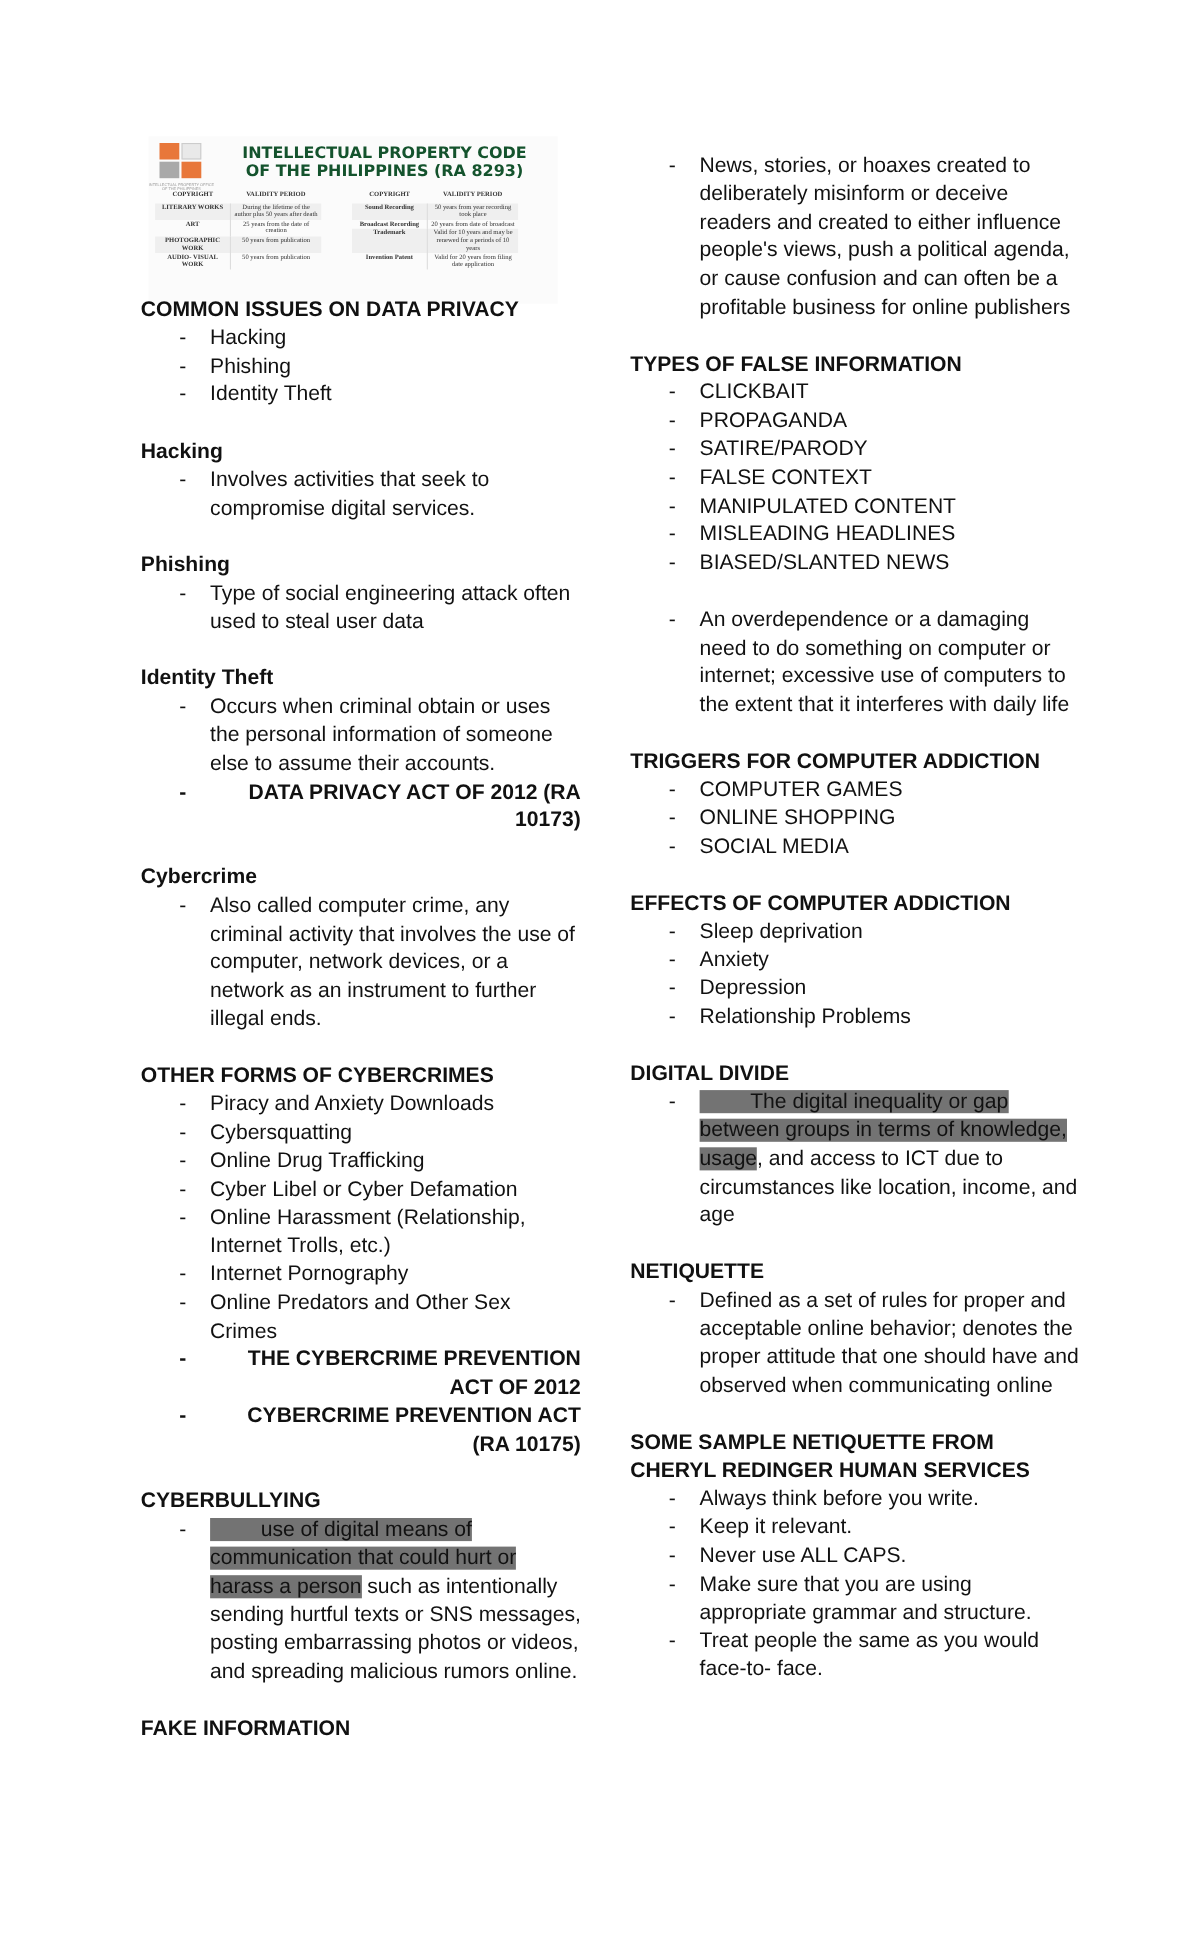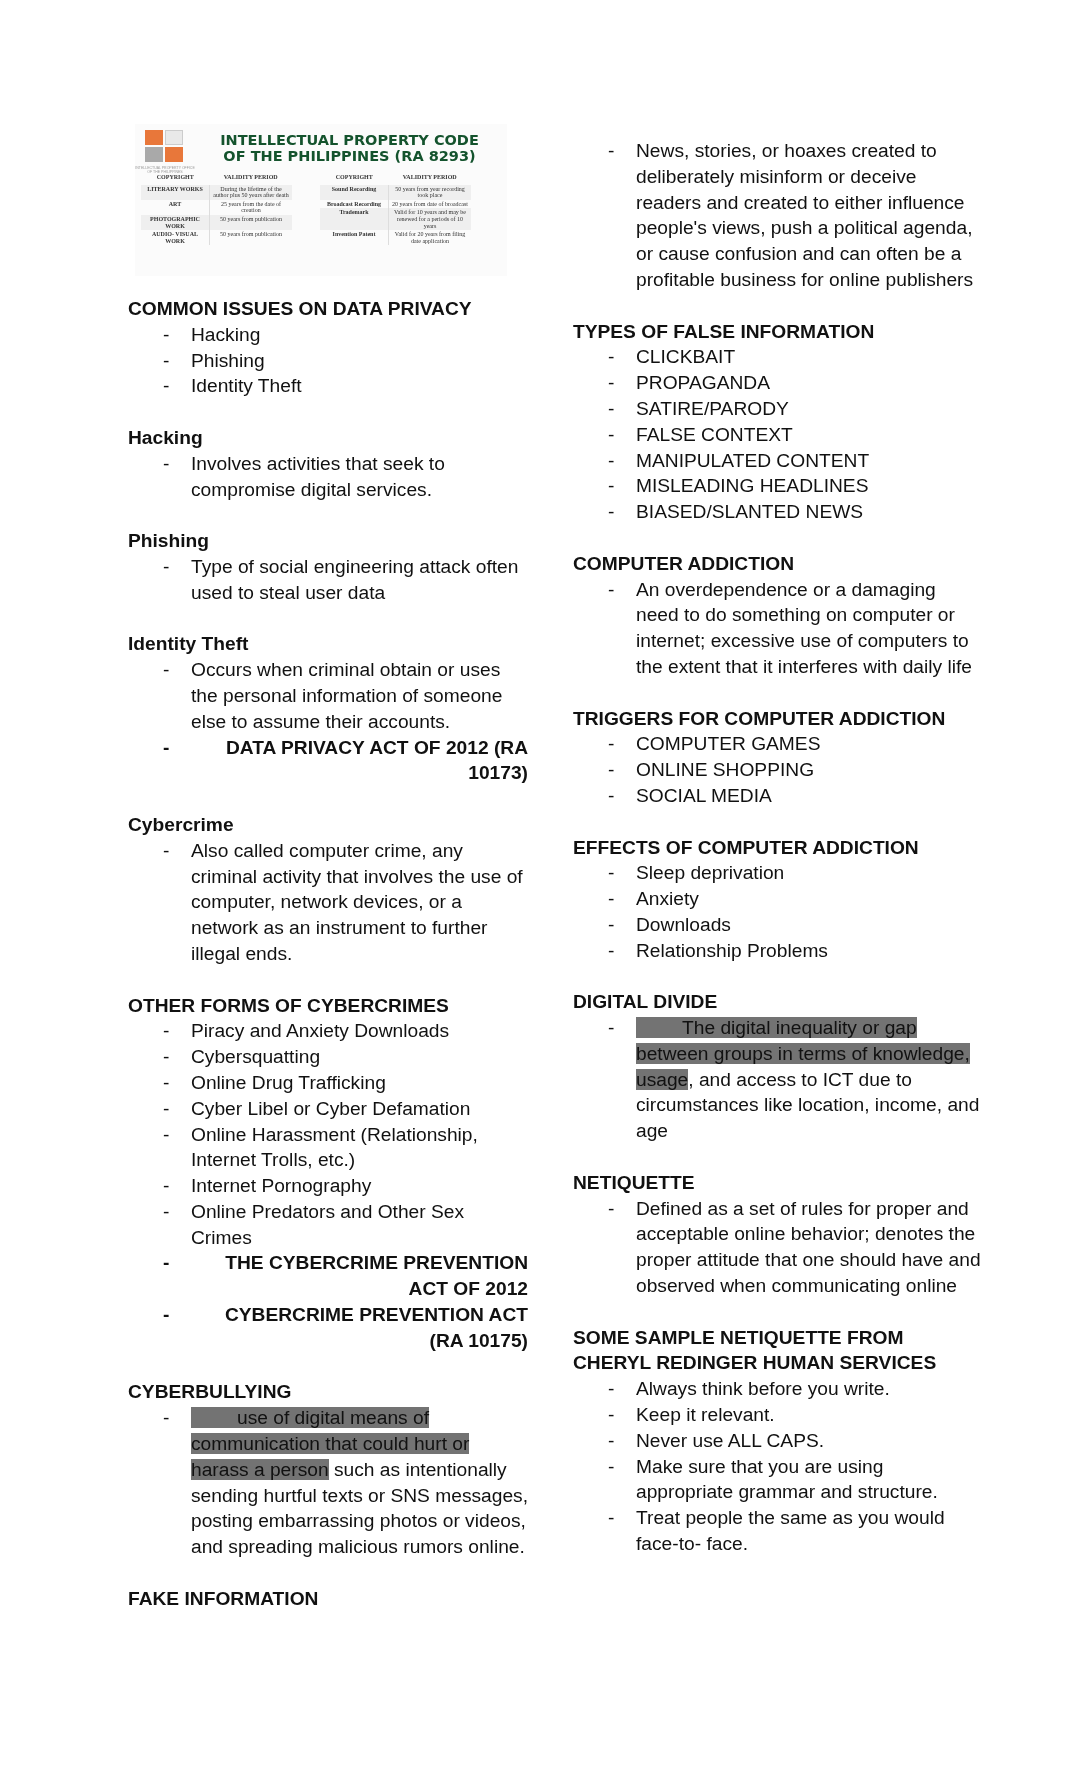--- a/index.html
+++ b/index.html
@@ -109,21 +109,21 @@
           <td class="v">Valid for 10 years and may be renewed for a periods of 10 years</td>
         </tr>
     <tr>
           <td class="k">Invention Patent</td>
           <td class="v">Valid for 20 years from filing date application</td>
         </tr>
   </tbody>
     </table>
 </div>
 
-<div class="col col-left" style="top:296px;">
+<div class="col col-left" style="top:269px;">
   <div class="section">
     <p class="heading">COMMON ISSUES ON DATA PRIVACY</p>
     <ul class="dash">
       <li>Hacking</li>
       <li>Phishing</li>
       <li>Identity Theft</li>
     </ul>
     <div class="gap"></div>
     <p class="heading">Hacking</p>
     <ul class="dash">
@@ -178,37 +178,36 @@
     <ul class="dash">
       <li>CLICKBAIT</li>
       <li>PROPAGANDA</li>
       <li>SATIRE/PARODY</li>
       <li>FALSE CONTEXT</li>
       <li>MANIPULATED CONTENT</li>
       <li>MISLEADING HEADLINES</li>
       <li>BIASED/SLANTED NEWS</li>
     </ul>
     <div class="gap"></div>
-    <p class="heading">COMPUTER ADDICTION</p>
     <ul class="dash">
       <li>An overdependence or a damaging need to do something on computer or internet; excessive use of computers to the extent that it interferes with daily life</li>
     </ul>
     <div class="gap"></div>
     <p class="heading">TRIGGERS FOR COMPUTER ADDICTION</p>
     <ul class="dash">
       <li>COMPUTER GAMES</li>
       <li>ONLINE SHOPPING</li>
       <li>SOCIAL MEDIA</li>
     </ul>
     <div class="gap"></div>
     <p class="heading">EFFECTS OF COMPUTER ADDICTION</p>
     <ul class="dash">
       <li>Sleep deprivation</li>
       <li>Anxiety</li>
-      <li>Downloads</li>
+      <li>Depression</li>
       <li>Relationship Problems</li>
     </ul>
     <div class="gap"></div>
     <p class="heading">DIGITAL DIVIDE</p>
     <ul class="dash">
       <li><span class="hl">The digital inequality or gap between groups in terms of knowledge, usage</span><span>, and access to ICT due to circumstances like location, income, and age</span></li>
     </ul>
     <div class="gap"></div>
     <p class="heading">NETIQUETTE</p>
     <ul class="dash">

